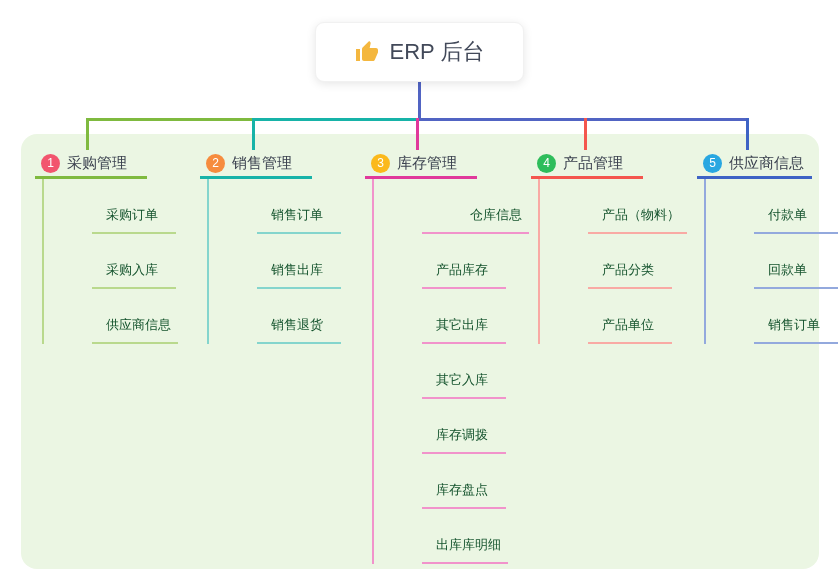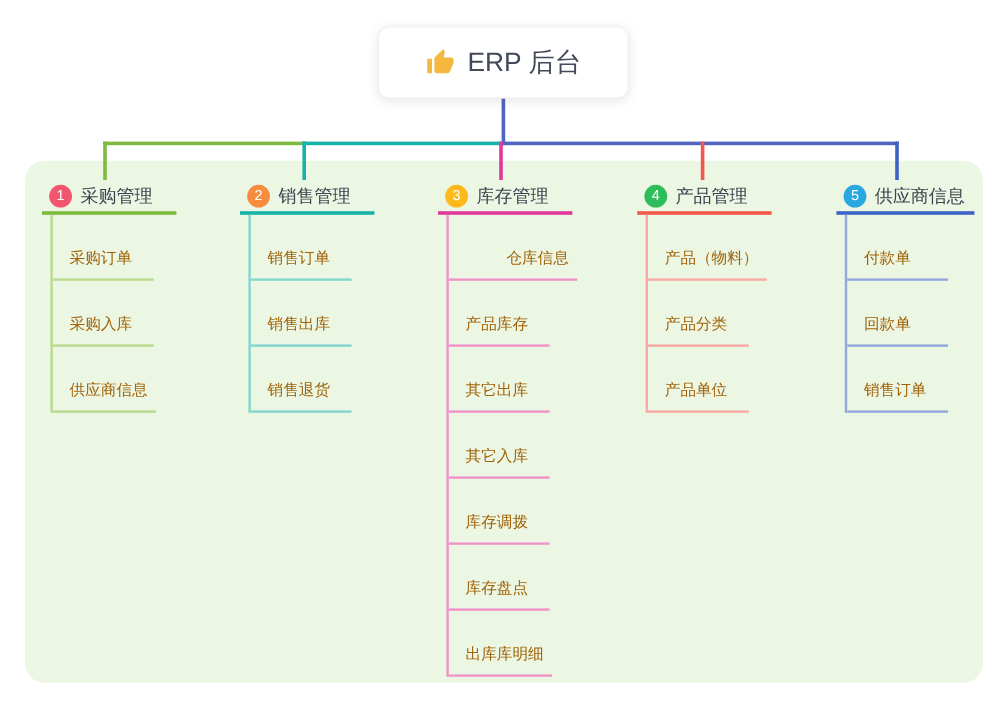--- a/index.html
+++ b/index.html
@@ -31,21 +31,21 @@
   .badge{
     width:19px;height:19px;border-radius:50%;flex:0 0 19px;
     display:flex;align-items:center;justify-content:center;
     color:#ffffff;font-size:12px;font-weight:500;line-height:1;
   }
   .children{margin-left:7px;border-left:2px solid;}
   .child-row{
     box-sizing:border-box;height:55px;min-width:84px;width:max-content;
     padding:0 7px 8px 14px;border-bottom:2px solid;
     display:flex;align-items:flex-end;
-    font-size:13px;color:#a16207;white-space:nowrap;
+    font-size:13px;color:#14532d;white-space:nowrap;margin-left:48px;
   }
 </style>
 </head>
 <body>
 
 <div class="canvas">
 
   <div class="panel" style="background: rgb(235, 246, 227);"></div>
 
   <div>

